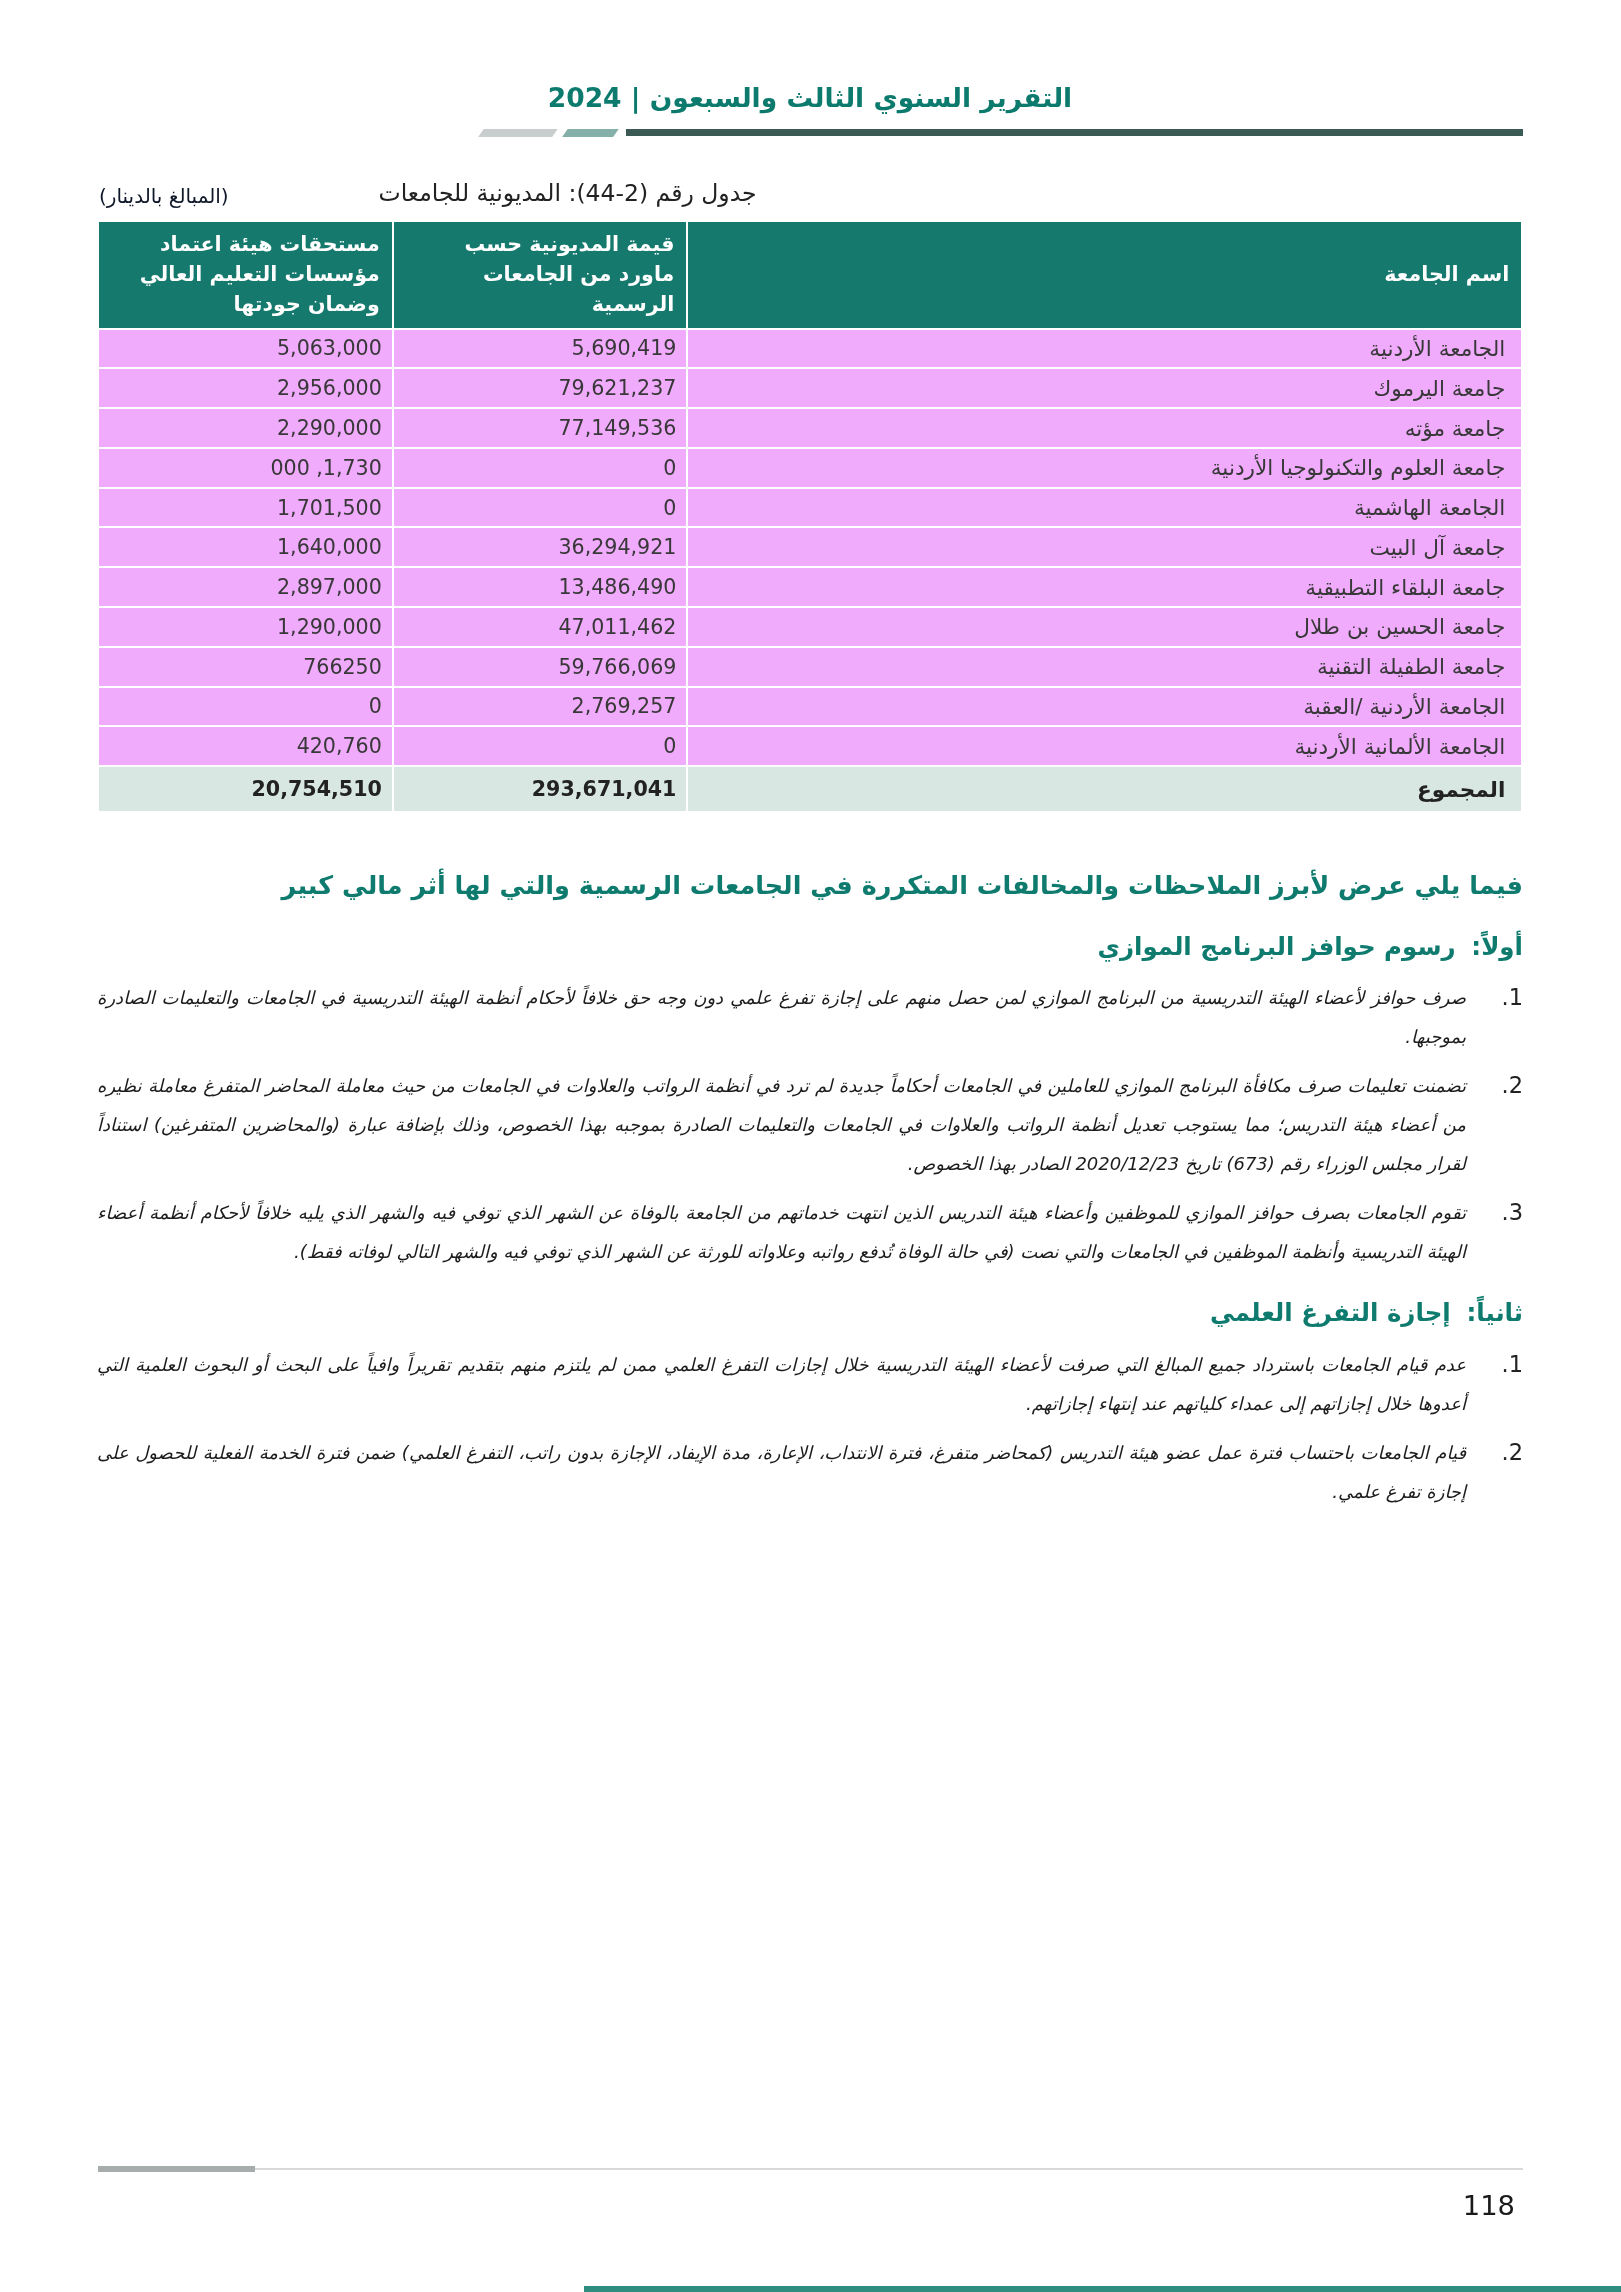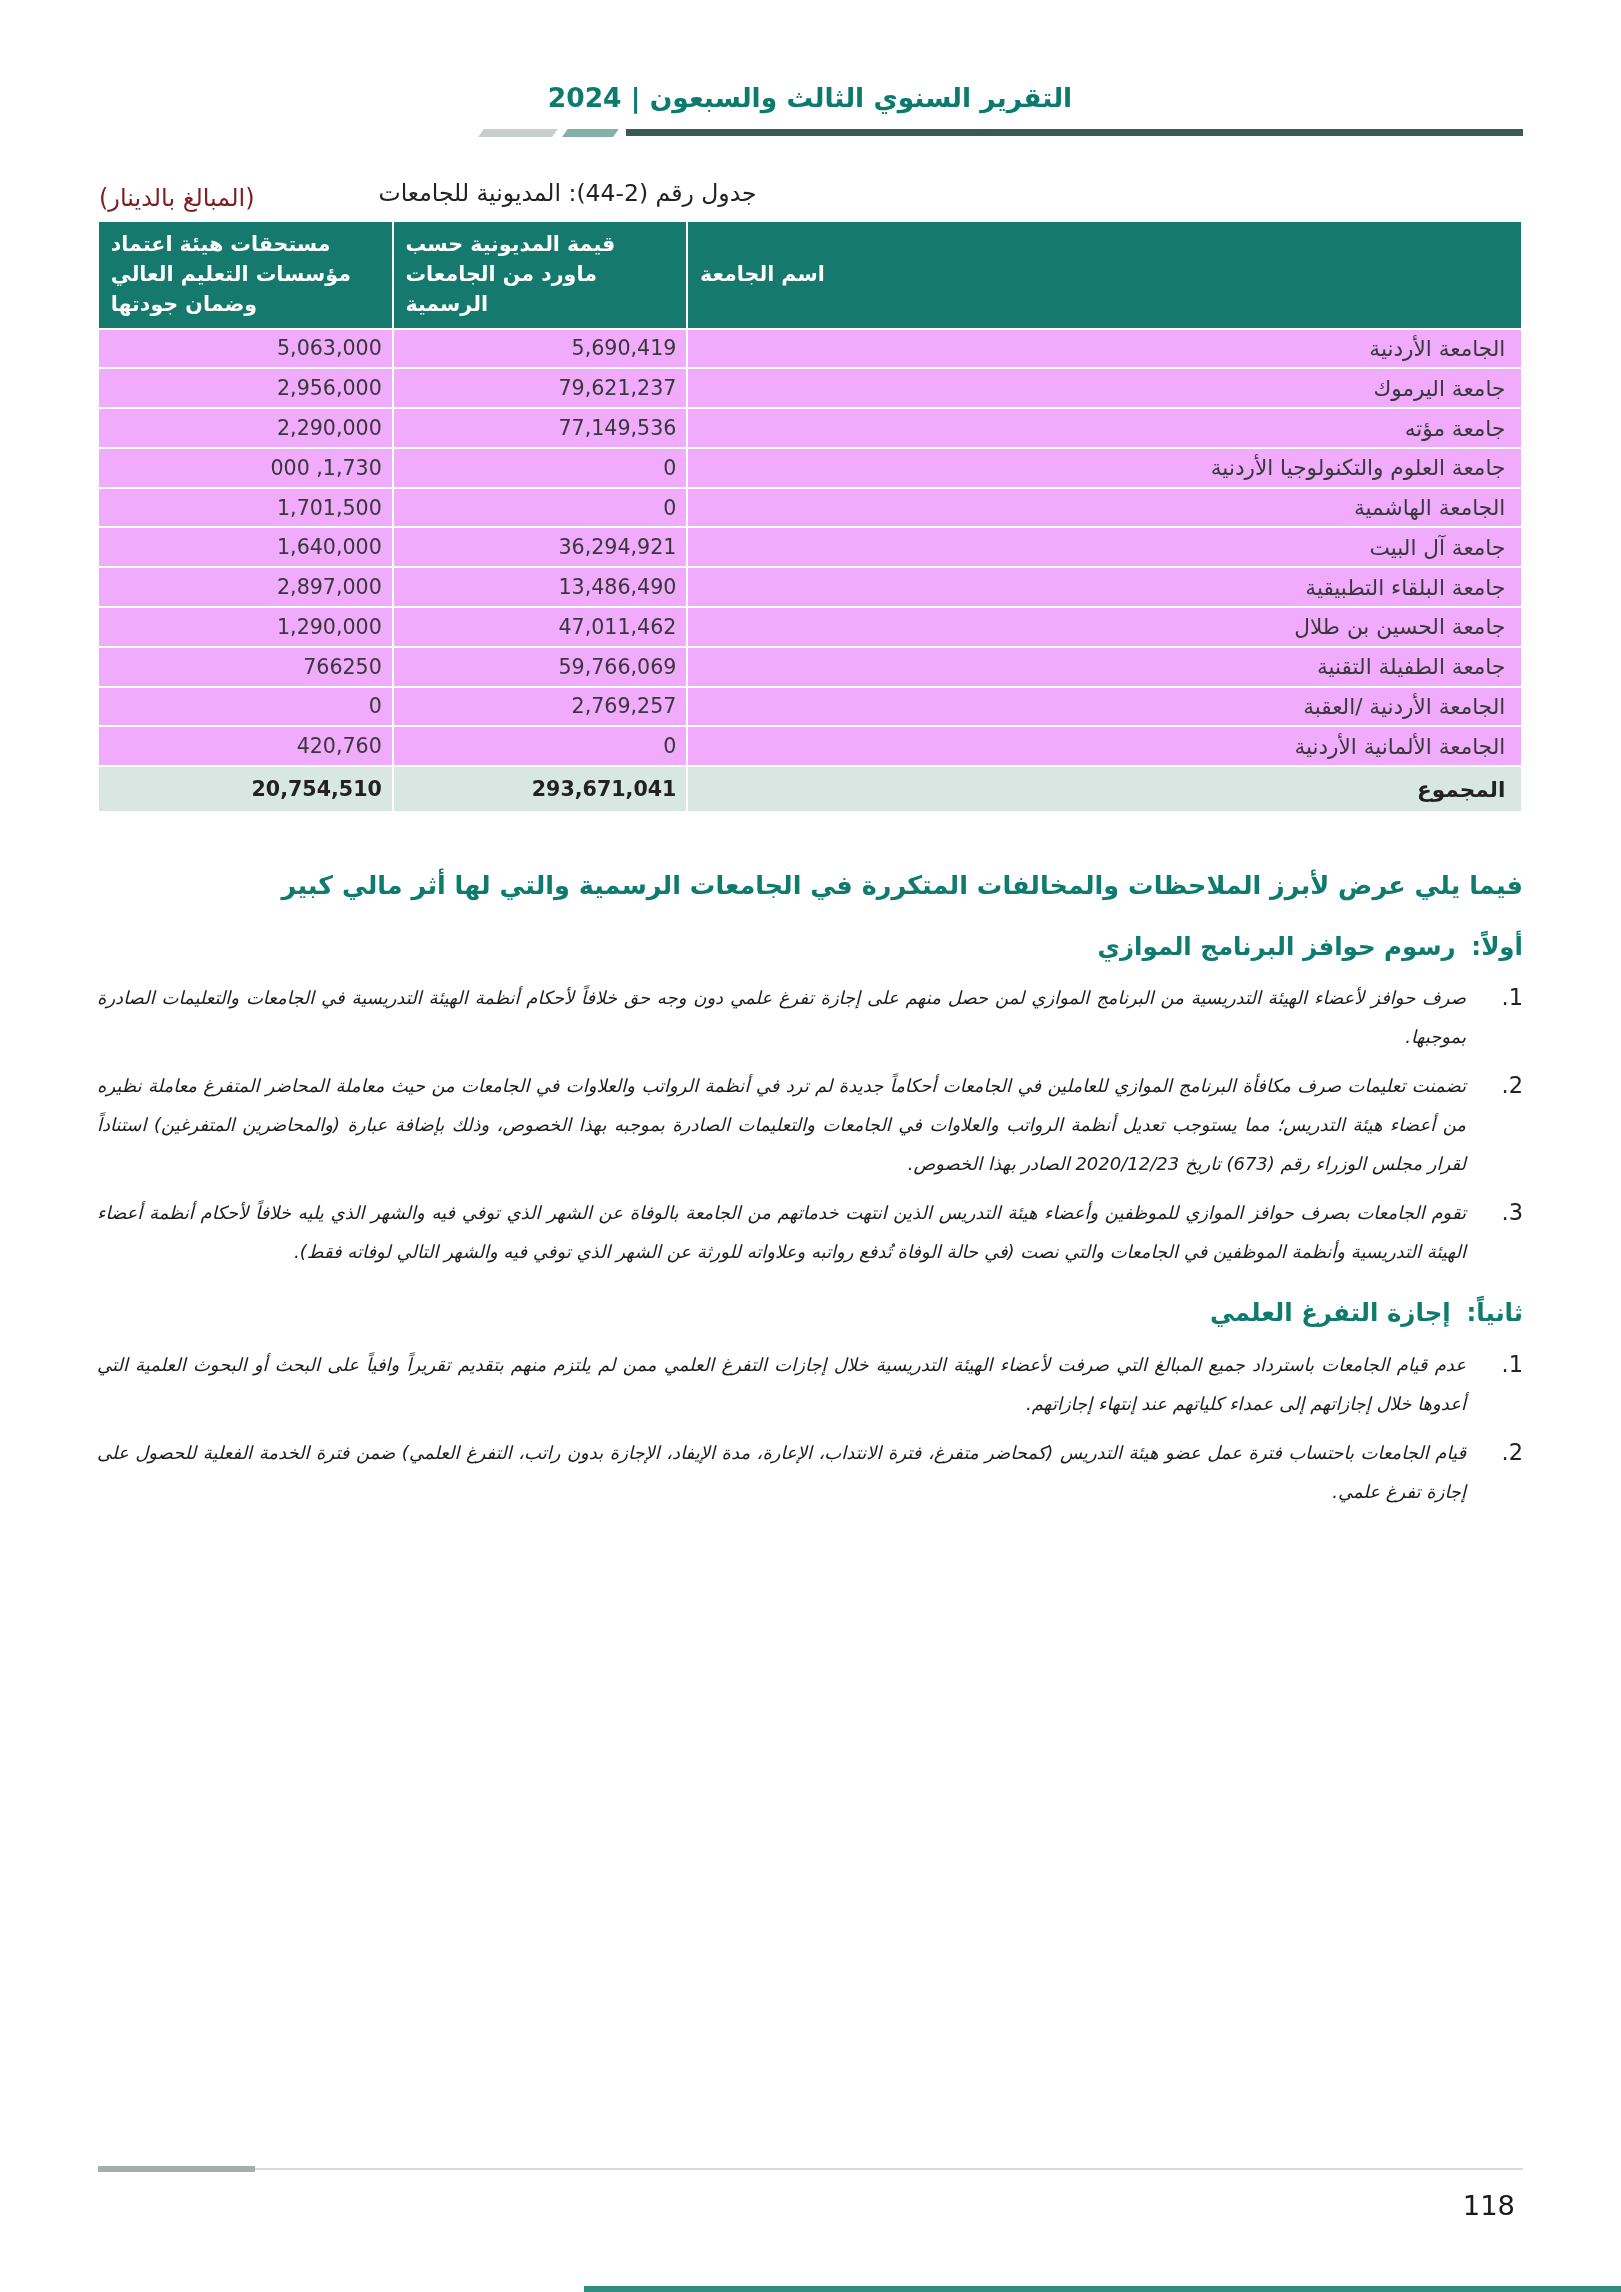--- a/index.html
+++ b/index.html
@@ -44,42 +44,42 @@
     top: 0;
     font-size: 23.5px;
     font-weight: normal;
     color: #222222;
     white-space: nowrap;
   }
   .unit-note {
     position: absolute;
     left: 2px;
     top: 4.9px;
-    font-size: 24px;
-    color: #7f1d1d;
+    font-size: 20px;
+    color: #0f172a;
     white-space: nowrap;
   }
 
   
   .debt-table {
     width: 100%;
     border-collapse: separate;
     border-spacing: 2.9px;
     margin-top: 3.9px;
     table-layout: fixed;
   }
   .col-name { width: 60%; }
   .col-debt { width: 20%; }
   .col-dues { width: 20%; }
   .debt-table th {
     background: #15796d;
     color: #ffffff;
     font-size: 20.6px;
     font-weight: bold;
-    text-align: left;
+    text-align: right;
     vertical-align: middle;
     padding: 7.8px 11.8px;
     height: 43px;
     line-height: 1.45;
   }
   .debt-table td {
     background: #f0abfc;
     color: #383838;
     font-size: 21.6px;
     vertical-align: middle;

